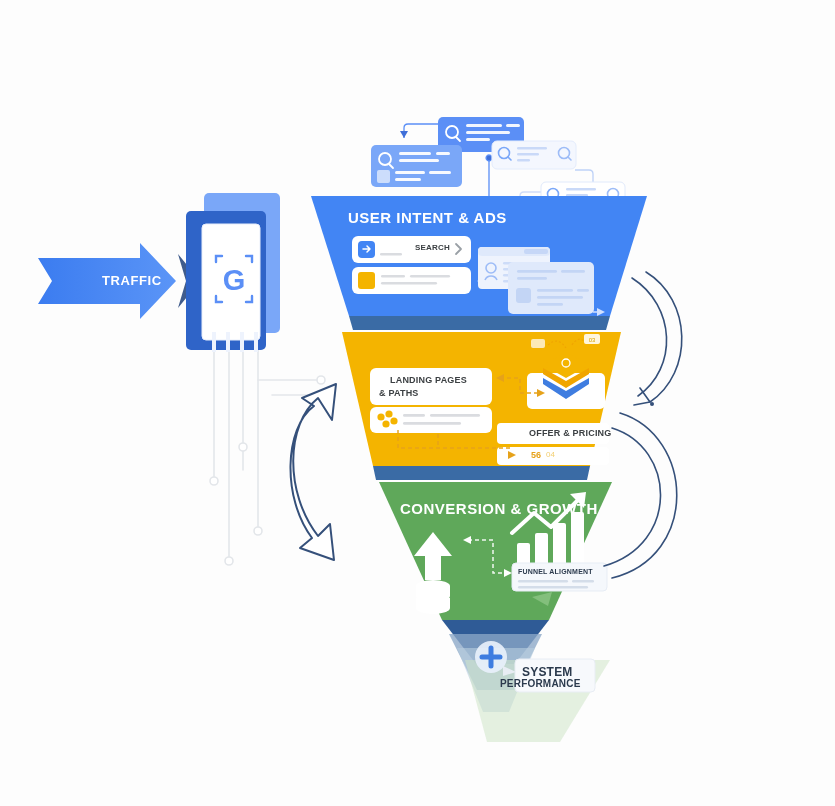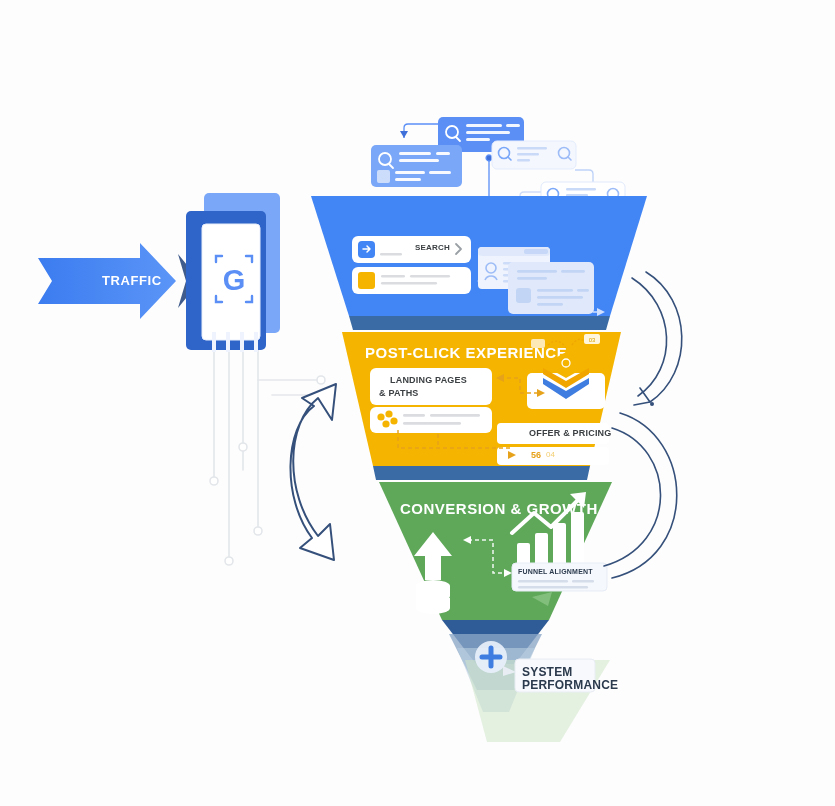--- a/index.html
+++ b/index.html
@@ -187,20 +187,21 @@
 
     <path d="M442 620 L549 620 L515 664 L476 664 Z" fill="#2f5b96"></path>
     <path d="M449 634 L542 634 L514 690 L477 690 Z" fill="#8aa6c6" opacity="0.78"></path>
     <path d="M457 648 L535 648 L509 712 L483 712 Z" fill="#b9cfdf" opacity="0.6"></path>
     <path d="M465 660 L610 660 L560 742 L487 742 Z" fill="#cfe5c9" opacity="0.55"></path>
 
     <circle cx="491" cy="657" r="16" fill="#e8f0fb" opacity="0.92"></circle>
     <path d="M491 648 L491 666 M482 657 L500 657" stroke="#3f7de0" stroke-width="5" stroke-linecap="round"></path>
   </svg>
 
+  <div class="htext stage-title" style="left:348px; top:209px; font-size:15px;">USER INTENT &amp; ADS</div>
 
   <svg class="layer" viewBox="0 0 835 806">
 
     <g>
       <rect x="352" y="236" width="119" height="27" rx="6" fill="#ffffff"></rect>
       <rect x="358" y="241" width="17" height="17" rx="4" fill="#4285F4"></rect>
       <path d="M363 249 L370 249 M367 246 L370 249 L367 252" stroke="#ffffff" stroke-width="1.5" fill="none" stroke-linecap="round" stroke-linejoin="round"></path>
       <rect x="380" y="253" width="22" height="2.4" rx="1.2" fill="#dadce0"></rect>
       <path d="M456 244 L461 249 L456 254" stroke="#9aa0a6" stroke-width="1.8" fill="none" stroke-linecap="round" stroke-linejoin="round"></path>
     </g>
@@ -246,21 +247,20 @@
         <rect x="517" y="277" width="30" height="2.8" rx="1.4"></rect>
         <rect x="516" y="288" width="15" height="15" rx="3"></rect>
         <rect x="537" y="289" width="36" height="2.8" rx="1.4"></rect>
         <rect x="577" y="289" width="12" height="2.8" rx="1.4"></rect>
         <rect x="537" y="296" width="46" height="2.8" rx="1.4"></rect>
         <rect x="537" y="303" width="26" height="2.8" rx="1.4"></rect>
       </g>
     </g>
   </svg>
 
-  <div class="htext stage-title" style="left:365px; top:344px; font-size:15px;">POST-CLICK EXPERIENCE</div>
 
   <svg class="layer" viewBox="0 0 835 806">
 
     <g>
       <rect x="370" y="368" width="122" height="37" rx="6" fill="#ffffff"></rect>
       <rect x="370" y="407" width="122" height="26" rx="6" fill="#ffffff"></rect>
       <g fill="#F4B400">
         <circle cx="381" cy="417" r="3.6"></circle>
           <circle cx="389" cy="414" r="3.6"></circle>
         <circle cx="386" cy="424" r="3.6"></circle>
@@ -346,21 +346,21 @@
     <path d="M532 597 L552 592 L548 606 Z" fill="#8cc484" opacity="0.8"></path>
   </svg>
 
   <div class="htext card-title" style="left:518px; top:568px; font-size:7px; color:#2b3a4d;">FUNNEL ALIGNMENT</div>
 
   <svg class="layer" viewBox="0 0 835 806">
     <rect x="515" y="659" width="80" height="33" rx="4" fill="#f7f9fc" stroke="#e8edf4"></rect>
     <path d="M503 666 L516 672 L503 676 Z" fill="#e8edf4"></path>
   </svg>
   <div class="htext card-title" style="left:522px; top:665px; font-size:12px; color:#2b3a4d;">SYSTEM</div>
-  <div class="htext card-title" style="left:522px; top:678px; font-size:12px; color:#2b3a4d;">PERFORMANCE</div>
+  <div class="htext card-title" style="left:500px; top:678px; font-size:10px; color:#2b3a4d;">PERFORMANCE</div>
 
   <svg class="layer" viewBox="0 0 835 806">
 
     <g fill="#ffffff" stroke="#35507a" stroke-width="2" stroke-linejoin="round">
       <path d="M318 398
                C 286 424, 284 492, 318 536
                L 330 524
                L 334 560
                L 300 548
                L 312 538

